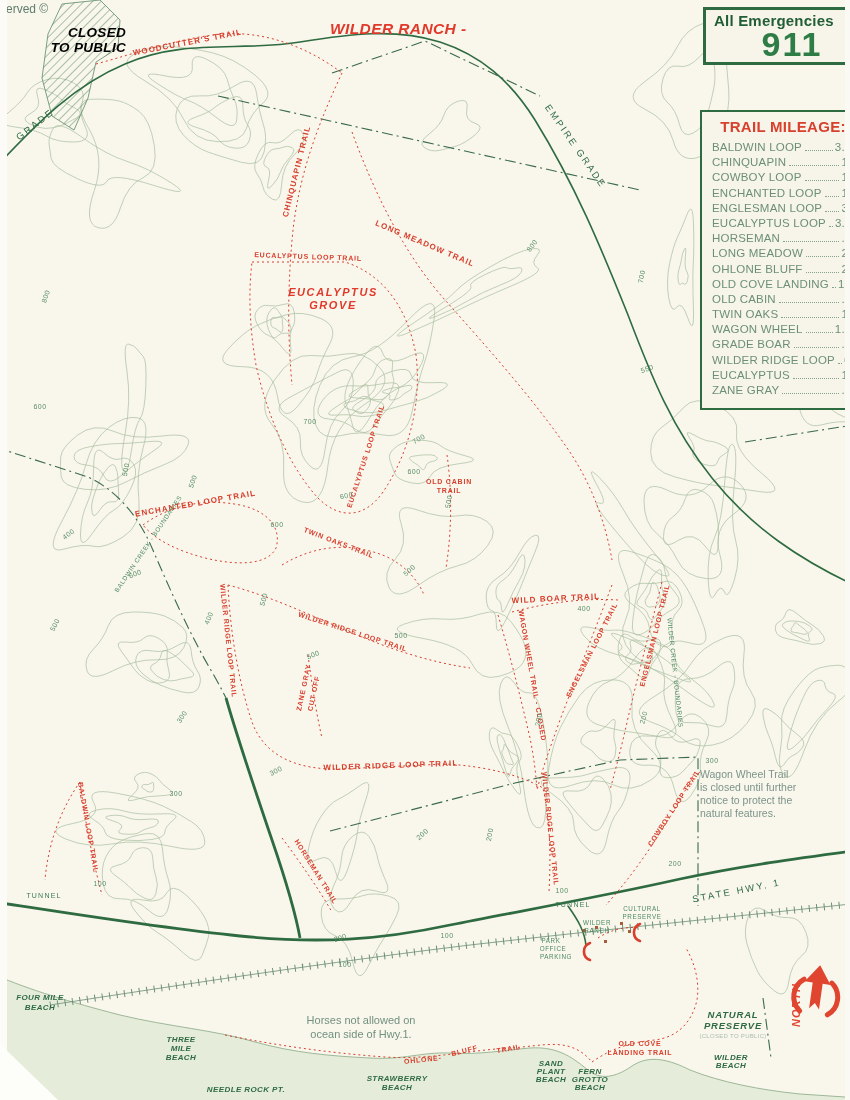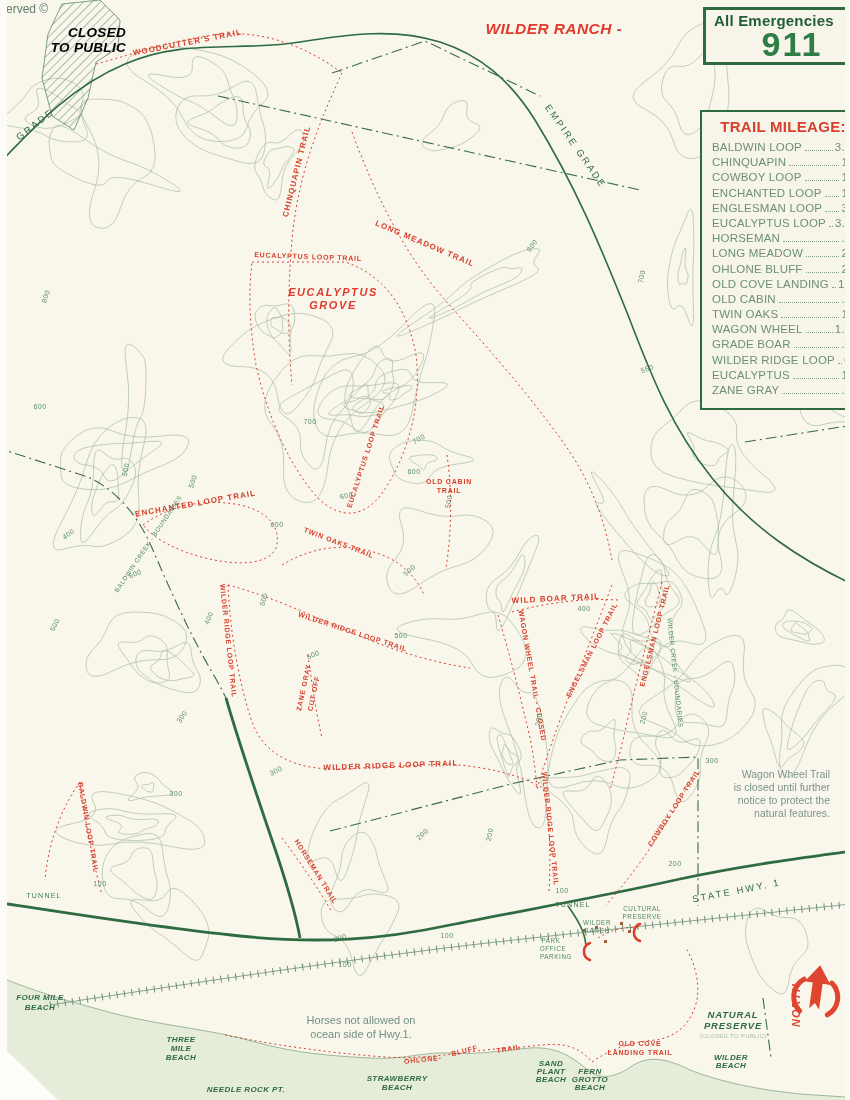--- a/index.html
+++ b/index.html
@@ -28,36 +28,36 @@
   .rail-tick{fill:none;stroke:#6b8f76;stroke-width:7;stroke-dasharray:1 6.5;}
   .rail-line{fill:none;stroke:#6b8f76;stroke-width:.8;}
   .coast{fill:#e6ecda;stroke:#93b18e;stroke-width:.9;}
   .gate{fill:none;stroke:#d8402e;stroke-width:2.6;stroke-linecap:round;}
   .bldg{fill:#a85c38;}
   
   .ovl{position:absolute;}
   #reserved{left:0;top:2px;font-size:12px;color:#5f7d6d;}
   #closed-box{left:26px;top:25px;width:100px;text-align:right;
      color:#000000;font-weight:bold;font-style:italic;font-size:13.5px;line-height:15px;letter-spacing:.3px;}
-  #map-title{left:330px;top:20px;width:292px;text-align:right;color:#e03a2b;
+  #map-title{left:330px;top:20px;width:292px;text-align:left;color:#e03a2b;
      font-weight:bold;font-style:italic;font-size:15.5px;line-height:17px;letter-spacing:.4px;}
   #emergency-box{left:703px;top:7px;width:170px;height:58px;border:3px solid #2e6b41;
      background:#f7f4e9;padding:2px 0 0 8px;box-sizing:border-box;}
   #emergency-label{font-size:15px;font-weight:800;color:#215e36;letter-spacing:.2px;}
   #emergency-number{font-size:34px;font-weight:800;color:#2e7d46;letter-spacing:2px;
      text-align:center;line-height:34px;margin-top:-2px;}
   #mileage-box{left:700px;top:110px;width:162px;border:2.5px solid #2e6b41;background:#f7f4e9;
      padding:6px 2px 9px 10px;box-sizing:border-box;}
   #mileage-title{color:#d8402e;font-weight:800;font-size:15px;letter-spacing:.3px;text-align:center;
      margin:0 0 6px -4px;}
   .mrow{display:flex;align-items:baseline;font-size:11.5px;color:#6c9077;height:15.2px;letter-spacing:.2px;white-space:nowrap;}
   .mname{flex:0 0 auto;}
   .mdots{flex:1 1 auto;border-bottom:1.6px dotted #83a38c;margin:0 2px 3px 3px;min-width:4px;}
   .mval{flex:0 0 auto;}
-  #wagon-notice{left:700px;top:768px;width:130px;text-align:right;font-size:10.5px;
+  #wagon-notice{left:700px;top:768px;width:130px;text-align:left;font-size:10.5px;
      line-height:13px;color:#7d948a;}
   #horses-note{left:285px;top:1014px;width:152px;text-align:center;font-size:11px;
      line-height:13.5px;color:#72917f;}
   .edge-left{left:0;top:0;width:7px;height:1100px;background:#fcfbf7;}
   .edge-right{right:0;top:0;width:5px;height:1100px;background:#fbf9f3;}
   .corner-bl{left:0;bottom:0;width:58px;height:56px;background:#fdfdfa;
      clip-path:polygon(0 0,0 100%,100% 100%);}
 </style>
 </head>
 <body>

